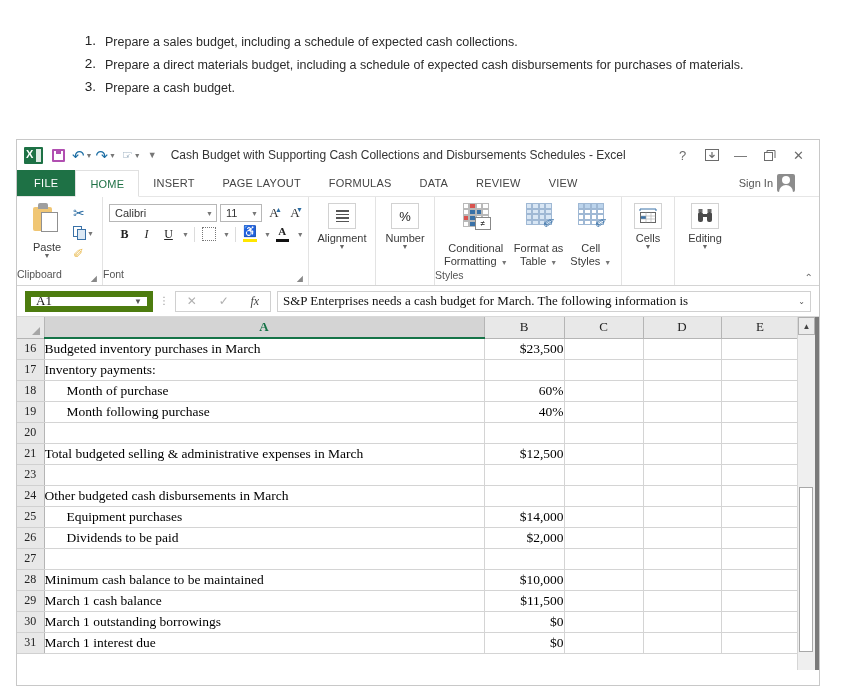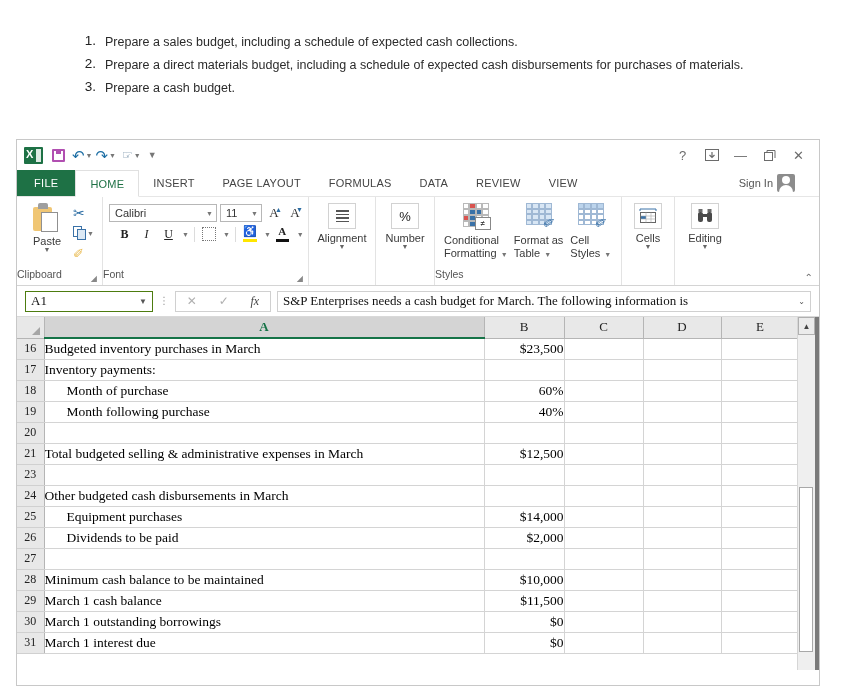--- a/index.html
+++ b/index.html
@@ -88,21 +88,21 @@
 
   .paste-btn { width:48px; display:flex; flex-direction:column; align-items:center;
                cursor:pointer; padding-top:2px; }
   .clip-img { width:28px; height:30px; position:relative; }
   .clip-body { position:absolute; left:0; top:4px; width:19px; height:24px;
                background:#f0c674; border-radius:2px; }
   .clip-top { position:absolute; left:5px; top:0px; width:10px; height:6px;
               background:#9e9e9e; border-radius:2px 2px 0 0; }
   .clip-page { position:absolute; left:8px; top:9px; width:17px; height:20px;
                background:#fff; border:1px solid #909090; box-sizing:border-box; }
-  .paste-lbl { font-size:11px; color:#3a3a3a; margin-top:2px;
+  .paste-lbl { font-size:11px; color:#3a3a3a; margin-top:8px;
                font-family:"Liberation Sans", sans-serif; }
   .mini-caret { font-size:7px; color:#666; line-height:6px; }
   .clip-mini { display:flex; flex-direction:column; gap:2px; padding-top:3px;
                margin-left:2px; }
   .mini-row { display:flex; align-items:center; height:18px; cursor:pointer; }
   .scissors { font-size:14px; color:#2b6ca3; }
   .copy-ico { width:13px; height:14px; position:relative; }
   .copy-ico span { position:absolute; width:9px; height:11px; border:1px solid #3a72a8;
                    background:#fff; box-sizing:border-box; }
   .copy-ico span:nth-child(1){ left:0; top:0; }
@@ -143,21 +143,21 @@
             cursor:pointer; padding-top:2px; }
   .bigbtn .box { width:26px; height:24px; border:1px solid #d2d2d2; display:flex;
             align-items:center; justify-content:center; background:#fff; }
   .bigbtn .lbl { font-size:11px; color:#3a3a3a; margin-top:3px; text-align:center;
             line-height:12px; font-family:"Liberation Sans", sans-serif; }
   .align-lines { display:flex; flex-direction:column; gap:2px; }
   .align-lines span { display:block; width:13px; height:1.5px; background:#555; }
 
   .stylebtn { width:72px; display:flex; flex-direction:column; align-items:center;
               cursor:pointer; padding-top:2px; }
-  .stylebtn .lbl { font-size:11px; color:#3a3a3a; margin-top:4px; text-align:left;
+  .stylebtn .lbl { font-size:11px; color:#3a3a3a; margin-top:12px; text-align:center;
               line-height:12.5px; font-family:"Liberation Sans", sans-serif; }
   .cf-ico { width:30px; height:27px; position:relative; }
   .cf-grid { position:absolute; left:2px; top:0; width:26px; height:24px;
              display:grid; grid-template-columns:repeat(4,1fr);
              grid-template-rows:repeat(4,1fr); }
   .cf-grid div { border:0.5px solid #b9b9b9; }
   .cf-badge { position:absolute; right:0; bottom:0; width:14px; height:11px;
               background:#fff; border:1px solid #888; font-size:8px;
               display:flex; align-items:center; justify-content:center; color:#222;
               font-family:"Liberation Sans", sans-serif; }
@@ -168,21 +168,21 @@
   .tbl-grid div { border:0.5px solid #9fb8d4; background:#d8e6f4; }
   .brush2 { position:absolute; right:-1px; bottom:-1px; font-size:14px;
             color:#3a72a8; transform:rotate(12deg); }
 
   .collapse-ribbon { position:absolute; right:6px; bottom:2px; font-size:10px;
                      color:#666; cursor:pointer; }
 
   
   .fbar { height:30px; background:#fff; display:flex; align-items:center;
           padding:0 8px; gap:6px; border-bottom:1px solid #d9d9d9; }
-  .namebox { width:128px; height:21px; border:1px solid #4d7c0f; background:#fff;
+  .namebox { width:128px; height:21px; border:6px solid #4d7c0f; background:#fff;
              display:flex; align-items:center; justify-content:space-between;
              padding:0 5px; box-sizing:border-box; font-size:13px; color:#111;
              font-family:"Liberation Serif", serif; cursor:pointer; }
   .namebox .cv { font-size:8px; color:#555; }
   .vdots { width:10px; text-align:center; color:#999; font-size:10px;
            letter-spacing:0; line-height:10px; }
   .fbtn-grp { width:96px; height:21px; border:1px solid #d0d0d0; display:flex;
               align-items:center; justify-content:space-around; background:#fff;
               box-sizing:border-box; }
   .fbtn-grp span { font-size:12px; color:#b0b0b0; cursor:pointer; }
@@ -277,20 +277,21 @@
         </div>
         <div class="qat-btn" style="display:flex;align-items:center;width:auto;margin-left:3px;">
           <span class="touch-ico">☞</span>
           <span class="caret">▼</span>
         </div>
         <div class="qat-btn" style="display:flex;align-items:center;width:auto;margin-left:3px;">
           <span class="caret" style="font-size:9px;">▼</span>
         </div>
       </div>
 
+      <div class="title-text">Cash Budget with Supporting Cash Collections and Disbursements Schedules - Excel</div>
 
       <div class="win-ctrls">
         <div class="win-btn">?</div>
         <div class="win-btn">
           <svg width="14" height="12" viewBox="0 0 14 12">
             <rect x="0.5" y="0.5" width="13" height="11" fill="none" stroke="#6b6b6b"></rect>
             <path d="M7 3 L7 8 M4.5 6 L7 8.5 L9.5 6" stroke="#6b6b6b" fill="none" stroke-width="1.2"></path>
           </svg>
         </div>
         <div class="win-btn">—</div>

